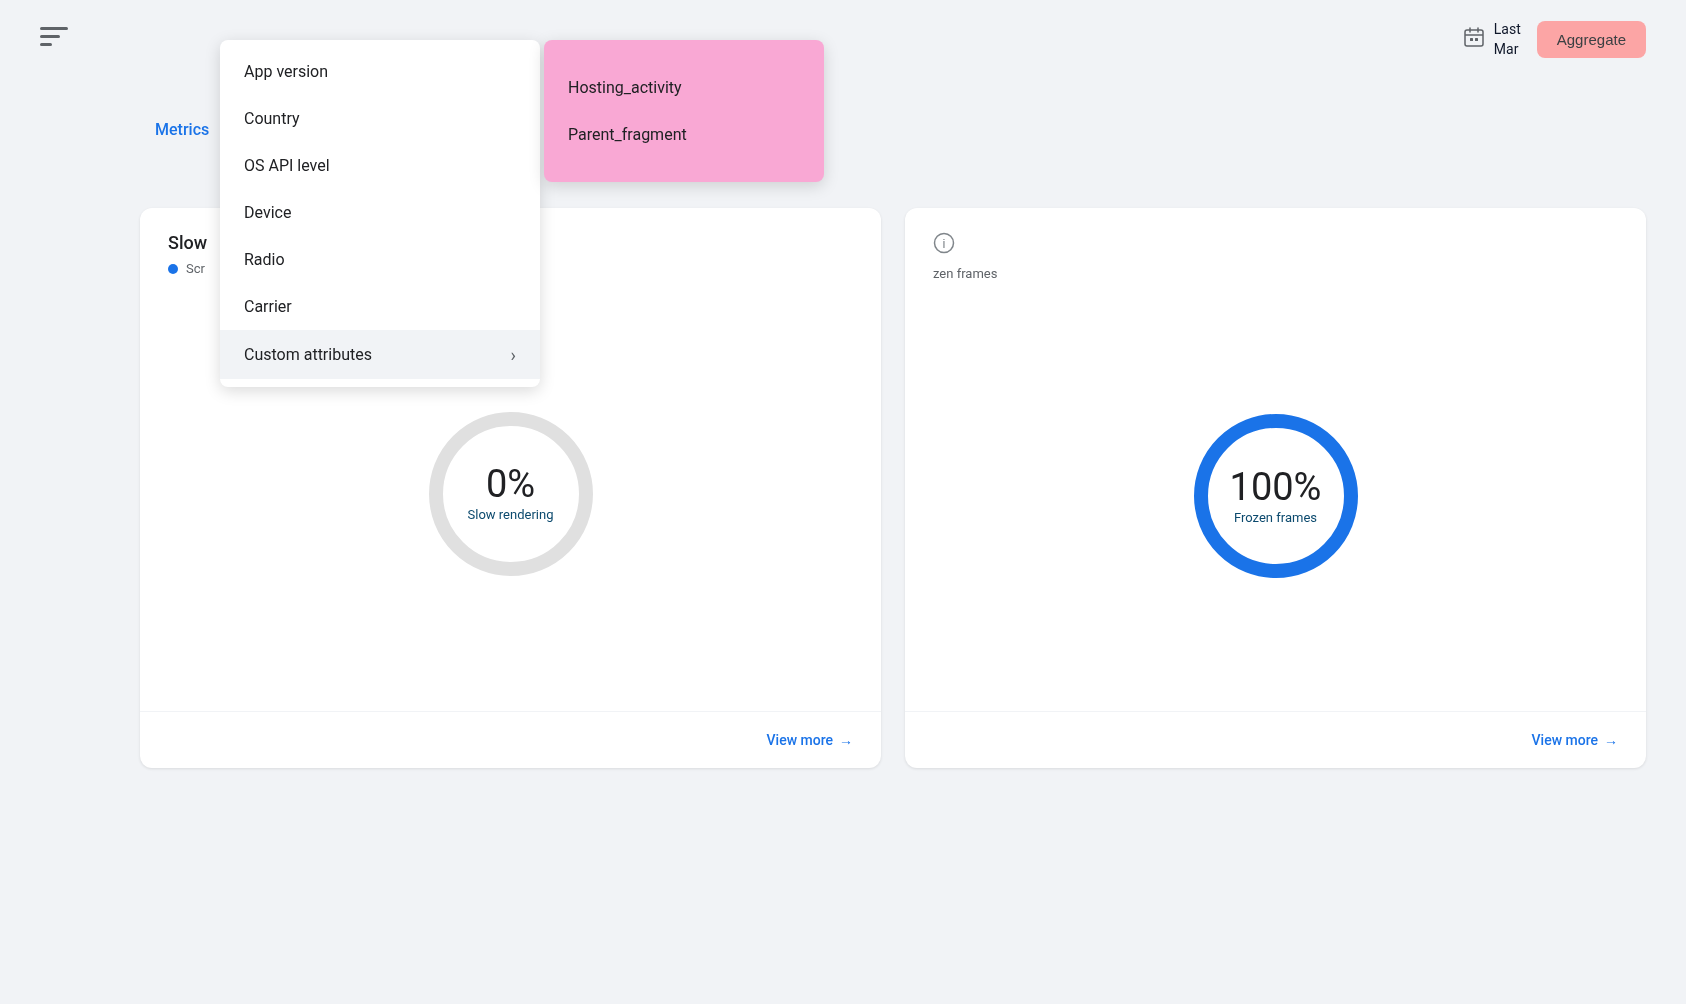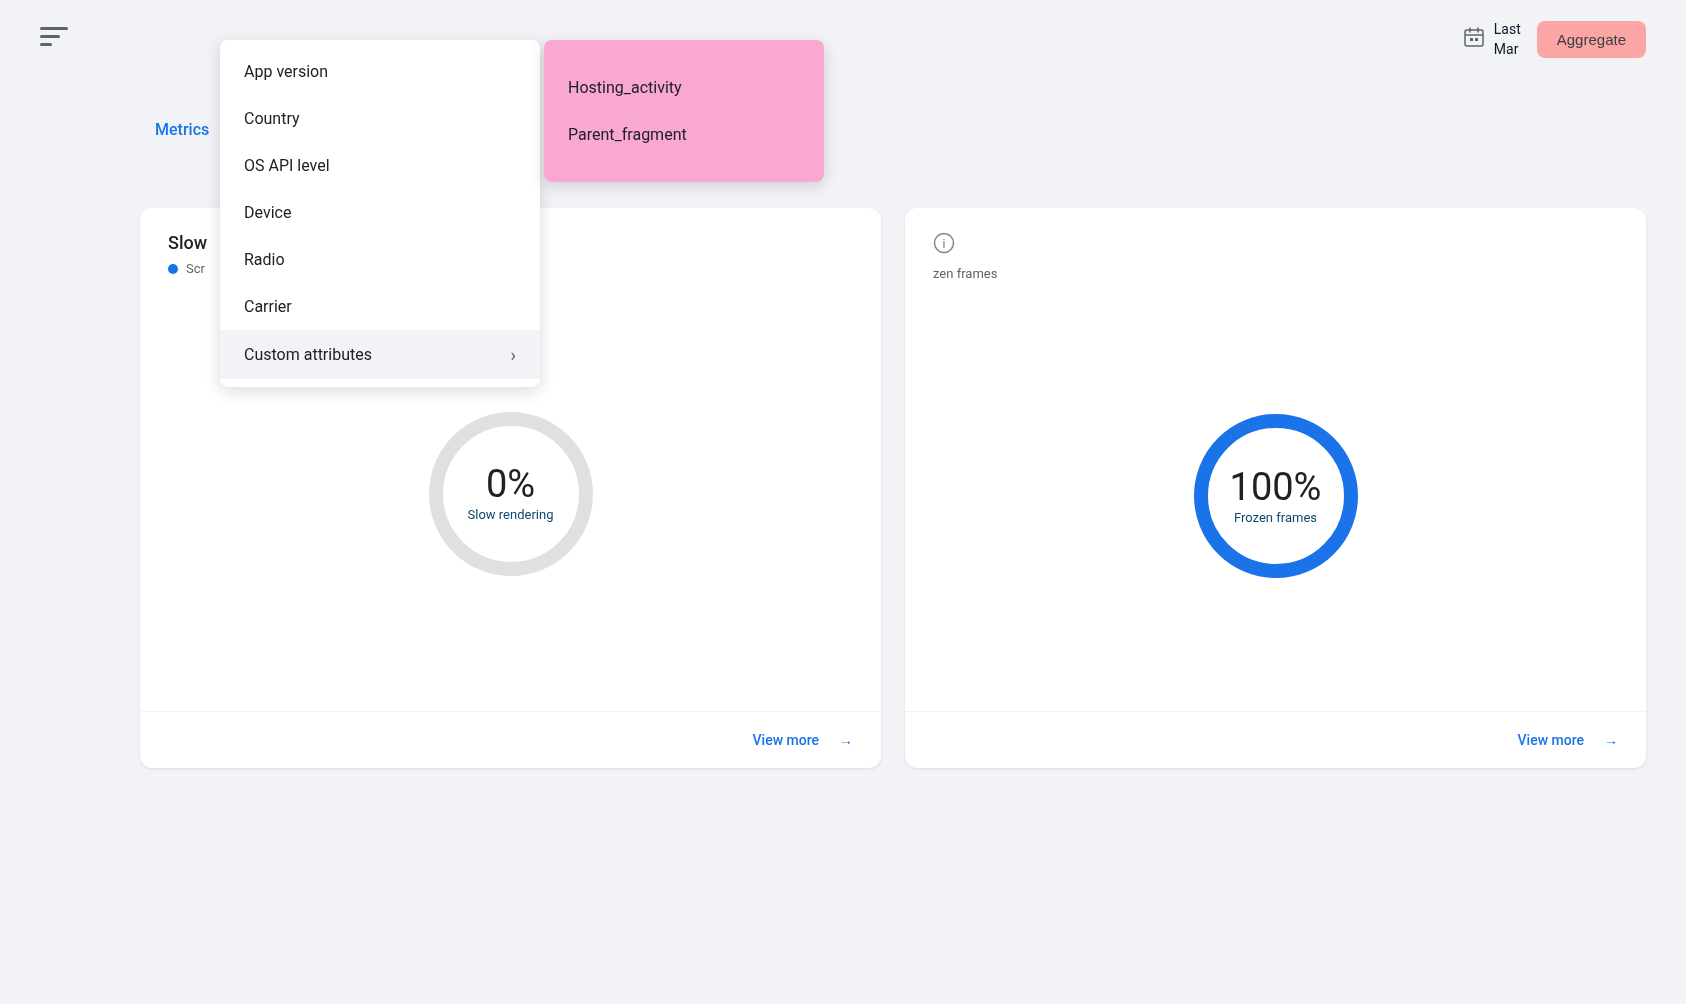--- a/index.html
+++ b/index.html
@@ -179,21 +179,21 @@
       justify-content: flex-end;
     }
 
     .view-more-link {
       color: #1a73e8;
       font-size: 14px;
       font-weight: 500;
       cursor: pointer;
       display: flex;
       align-items: center;
-      gap: 20px;
+      gap: 6px;
       text-decoration: none;
     }
 
     
     .dropdown-wrapper {
       position: absolute;
       top: 40px;
       left: 220px;
       z-index: 100;
       display: flex;

